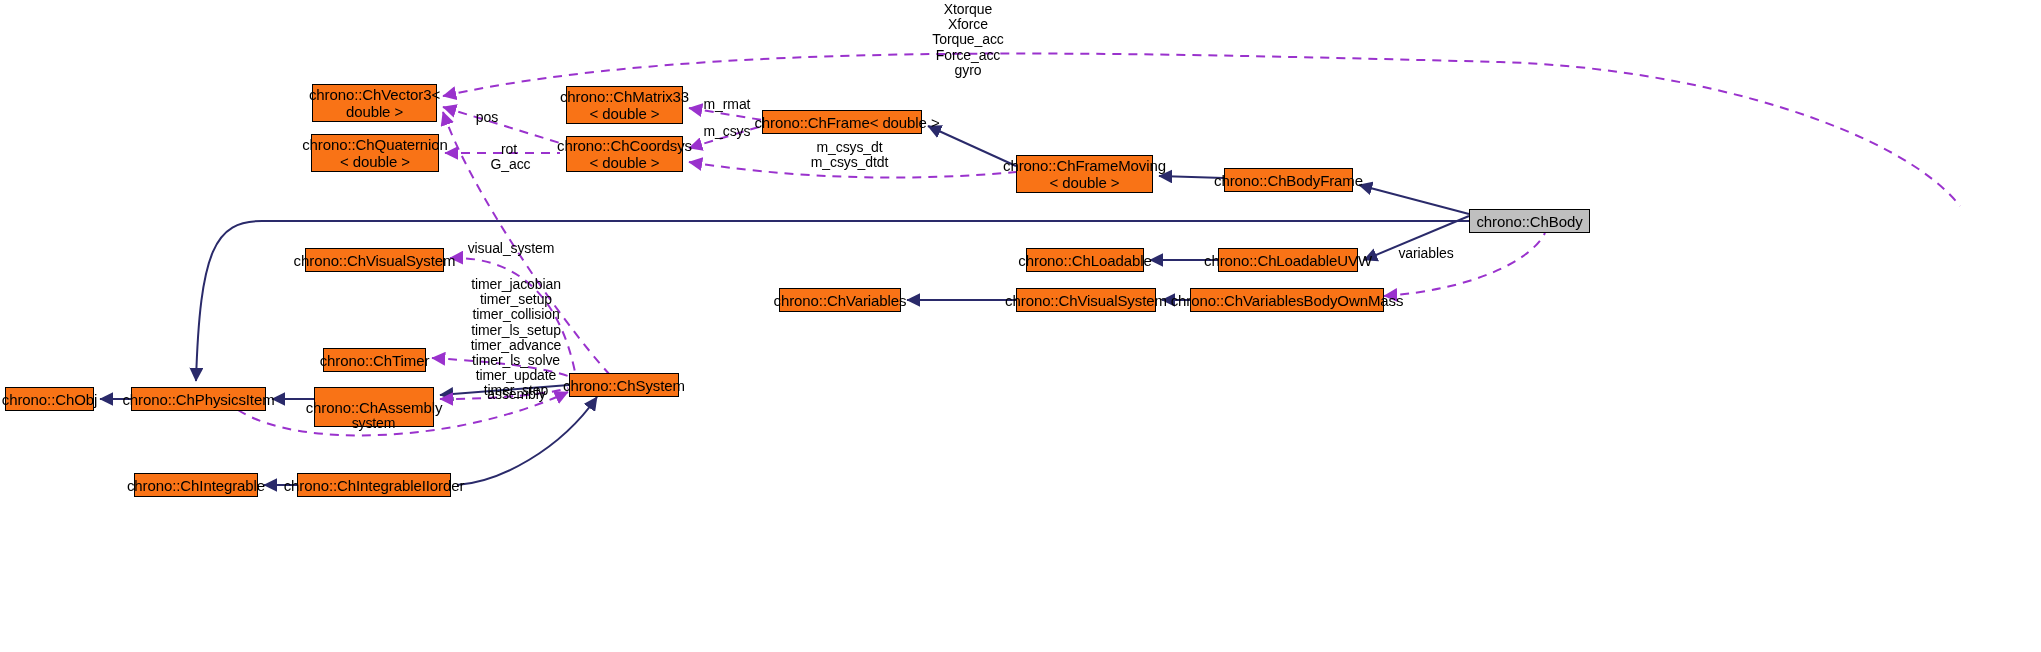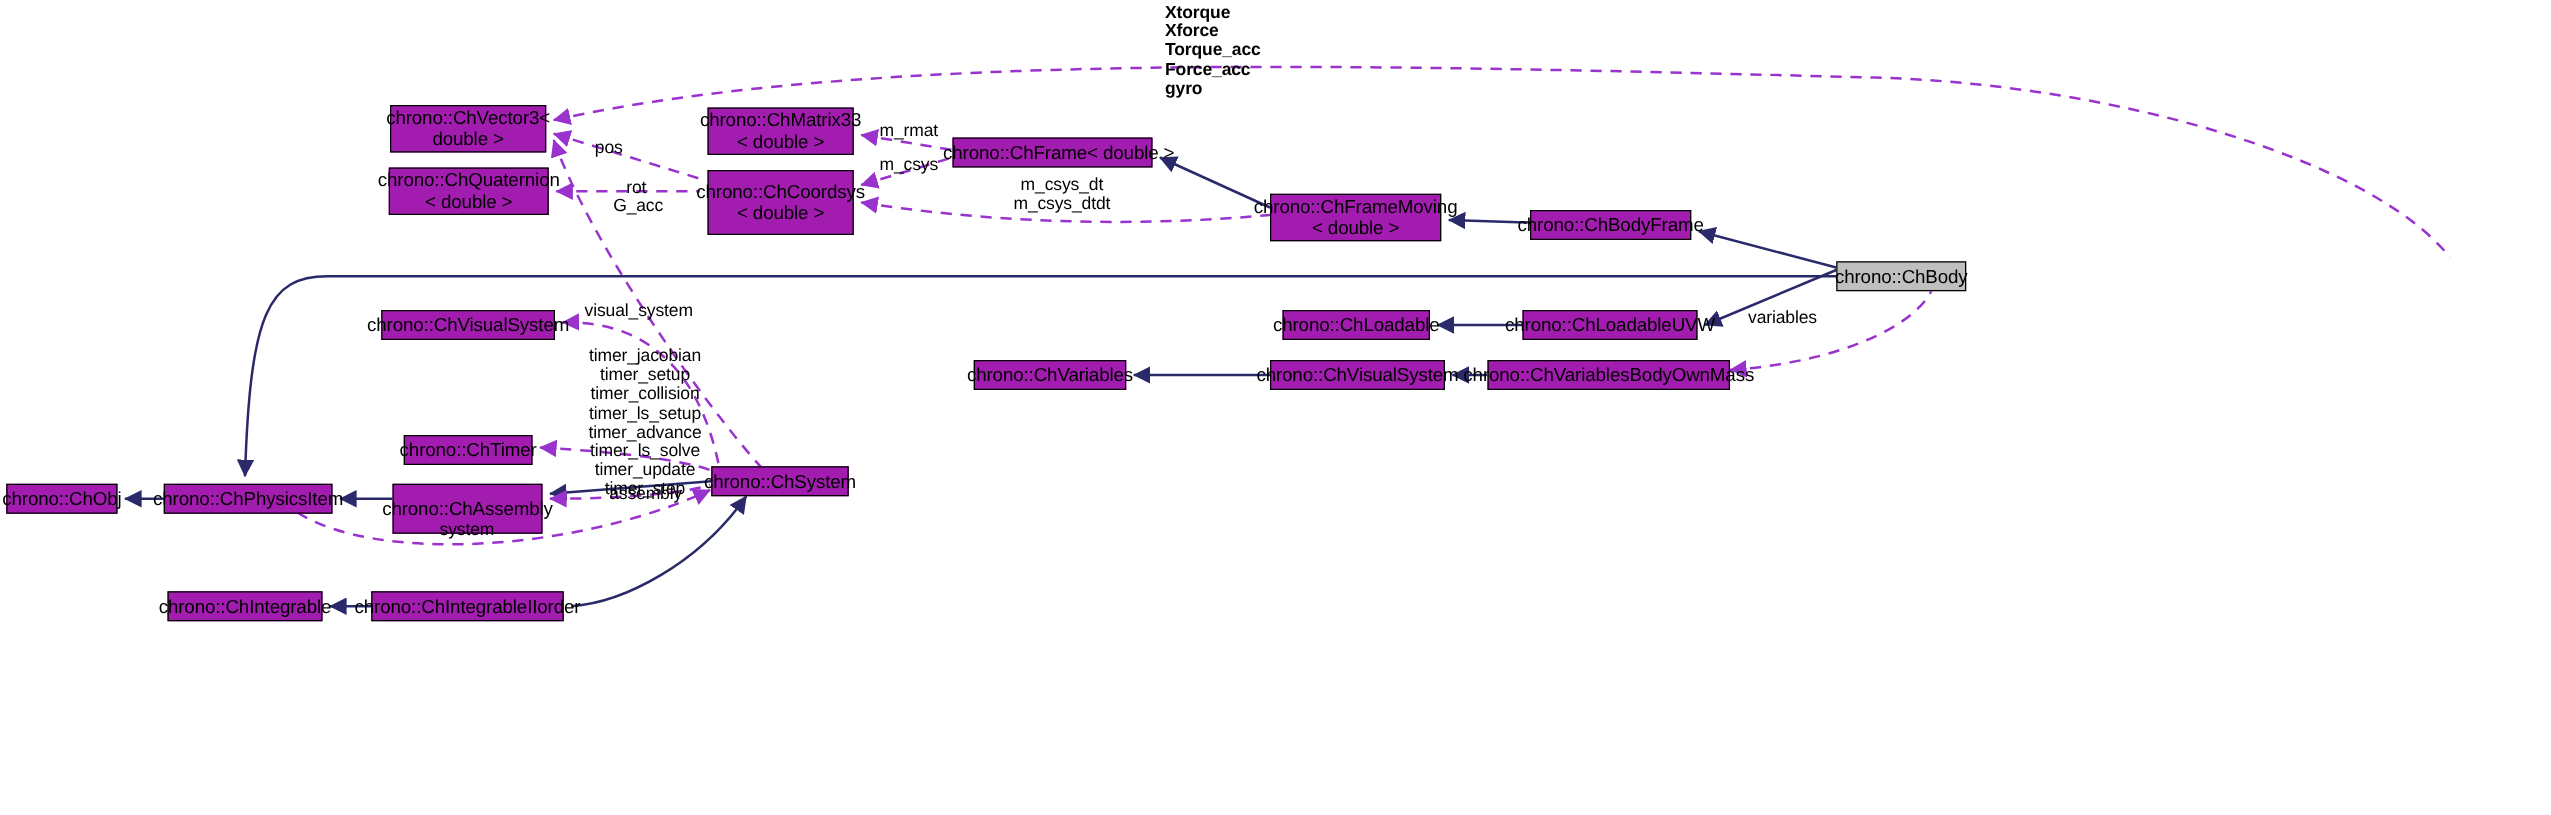--- a/index.html
+++ b/index.html
@@ -22,21 +22,21 @@
     left: 0;
     top: 0;
     width: 2041px;
     height: 652px;
     pointer-events: none;
   }
   .node {
     position: absolute;
     box-sizing: border-box;
     border: 1px solid #000000;
-    background: #a21caf;
+    background: #f97316;
     color: #000000;
     font-size: 15px;
     line-height: 17px;
     display: flex;
     align-items: center;
     justify-content: center;
     text-align: center;
     white-space: pre;
     letter-spacing: -0.1px;
   }
@@ -102,42 +102,42 @@
   </svg>
 
   <div id="nodes">
       <div class="node" style="left: 312px; top: 84px; width: 125px; height: 38px;">chrono::ChVector3&lt;
 double &gt;</div>
       <div class="node" style="left: 566px; top: 86px; width: 117px; height: 38px;">chrono::ChMatrix33
 &lt; double &gt;</div>
       <div class="node" style="left: 762px; top: 110px; width: 160px; height: 24px; padding-left: 10px;">chrono::ChFrame&lt; double &gt;</div>
       <div class="node" style="left: 311px; top: 134px; width: 128px; height: 38px;">chrono::ChQuaternion
 &lt; double &gt;</div>
-      <div class="node" style="left: 566px; top: 136px; width: 117px; height: 52px;">chrono::ChCoordsys
+      <div class="node" style="left: 566px; top: 136px; width: 117px; height: 36px;">chrono::ChCoordsys
 &lt; double &gt;</div>
       <div class="node" style="left: 1016px; top: 155px; width: 137px; height: 38px;">chrono::ChFrameMoving
 &lt; double &gt;</div>
       <div class="node" style="left: 1224px; top: 168px; width: 129px; height: 24px;">chrono::ChBodyFrame</div>
-      <div class="node highlight" style="left: 1469px; top: 209px; width: 104px; height: 24px;">chrono::ChBody</div>
+      <div class="node highlight" style="left: 1469px; top: 209px; width: 121px; height: 24px;">chrono::ChBody</div>
       <div class="node" style="left: 305px; top: 248px; width: 139px; height: 24px;">chrono::ChVisualSystem</div>
       <div class="node" style="left: 1026px; top: 248px; width: 118px; height: 24px;">chrono::ChLoadable</div>
       <div class="node" style="left: 1218px; top: 248px; width: 140px; height: 24px;">chrono::ChLoadableUVW</div>
       <div class="node" style="left: 779px; top: 288px; width: 122px; height: 24px;">chrono::ChVariables</div>
       <div class="node" style="left: 1016px; top: 288px; width: 140px; height: 24px;">chrono::ChVisualSystem</div>
       <div class="node" style="left: 1190px; top: 288px; width: 194px; height: 24px;">chrono::ChVariablesBodyOwnMass</div>
       <div class="node" style="left: 323px; top: 348px; width: 103px; height: 24px;">chrono::ChTimer</div>
       <div class="node" style="left: 5px; top: 387px; width: 89px; height: 24px;">chrono::ChObj</div>
       <div class="node" style="left: 131px; top: 387px; width: 135px; height: 24px;">chrono::ChPhysicsItem</div>
       <div class="node" style="left: 314px; top: 387px; width: 120px; height: 40px;">chrono::ChAssembly</div>
       <div class="node" style="left: 569px; top: 373px; width: 110px; height: 24px;">chrono::ChSystem</div>
       <div class="node" style="left: 134px; top: 473px; width: 124px; height: 24px;">chrono::ChIntegrable</div>
       <div class="node" style="left: 297px; top: 473px; width: 154px; height: 24px;">chrono::ChIntegrableIIorder</div>
     </div>
   <div id="labels">
-      <div class="edge-label" style="left: 932px; top: 2px; width: 72px; text-align: left; font-weight: bold;">Xtorque
+      <div class="edge-label" style="left: 932px; top: 2px; width: 72px; text-align: center;">Xtorque
 Xforce
 Torque_acc
 Force_acc
 gyro</div>
       <div class="edge-label" style="left: 472px; top: 110px; width: 30px; text-align: center;">pos</div>
       <div class="edge-label" style="left: 698px; top: 97px; width: 58px; text-align: center;">m_rmat</div>
       <div class="edge-label" style="left: 698px; top: 124px; width: 58px; text-align: center;">m_csys</div>
       <div class="edge-label" style="left: 494px; top: 142px; width: 30px; text-align: center;">rot</div>
       <div class="edge-label" style="left: 488px; top: 157px; width: 45px; text-align: center;">G_acc</div>
       <div class="edge-label" style="left: 807px; top: 140px; width: 85px; text-align: center;">m_csys_dt

